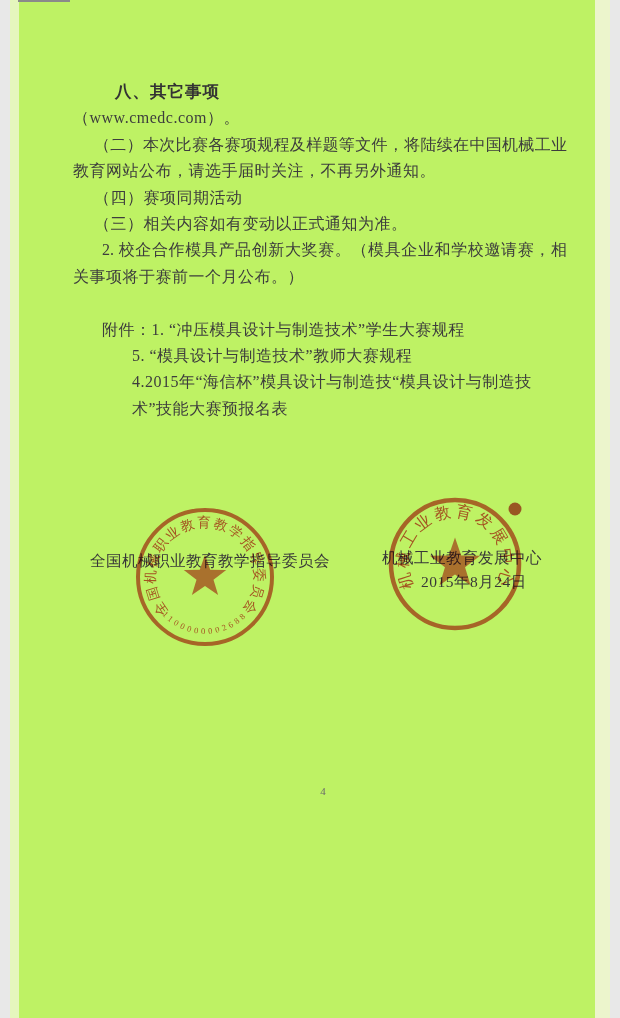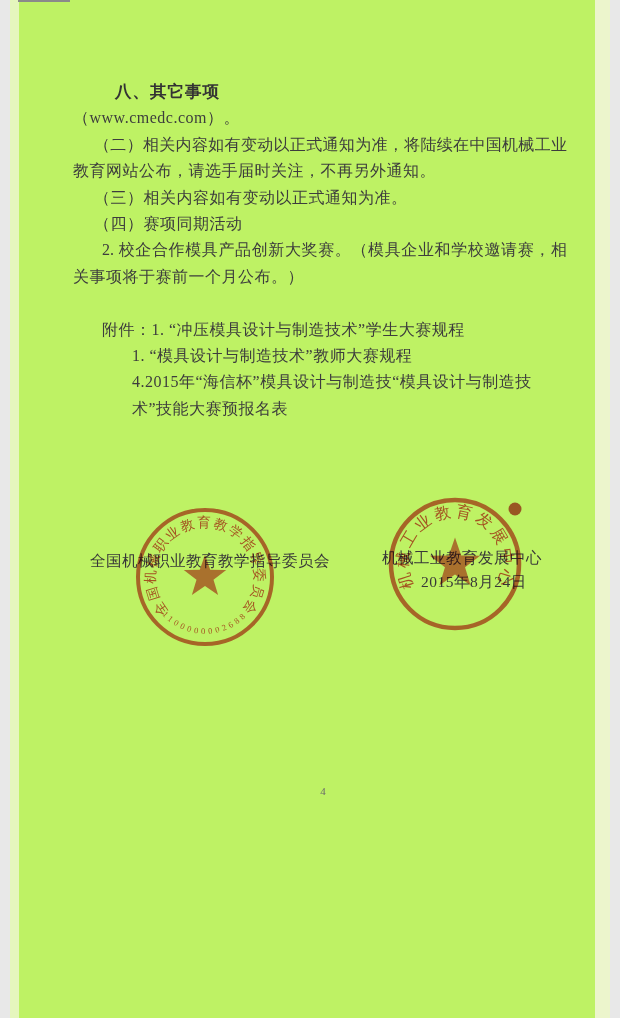--- a/index.html
+++ b/index.html
@@ -39,31 +39,31 @@
 
 <div class="page">
   <div class="edge-left"></div>
   <div class="edge-right"></div>
   <div class="scan-line"></div>
 
   <div class="content">
     <div class="heading">八、其它事项</div>
     <div id="body-lines">
         <div class="ln i-flush">（www.cmedc.com）。</div>
-        <div class="ln i-para just">（二）相关内容如有变动以正式通知为准，将陆续在中国机械工业</div>
+        <div class="ln i-para just">（二）本次比赛各赛项规程及样题等文件，将陆续在中国机械工业</div>
         <div class="ln i-flush">教育网站公布，请选手届时关注，不再另外通知。</div>
+        <div class="ln i-para">（四）赛项同期活动</div>
         <div class="ln i-para">（三）相关内容如有变动以正式通知为准。</div>
-        <div class="ln i-para">（四）赛项同期活动</div>
         <div class="ln i-item just">2. 校企合作模具产品创新大奖赛。（模具企业和学校邀请赛，相</div>
         <div class="ln i-flush">关事项将于赛前一个月公布。）</div>
       </div>
     <div class="gap"></div>
     <div id="attach-lines">
         <div class="ln i-attach">附件：1. “冲压模具设计与制造技术”学生大赛规程</div>
-        <div class="ln i-attach2">1. “模具设计与制造技术”教师大赛规程</div>
+        <div class="ln i-attach2">5. “模具设计与制造技术”教师大赛规程</div>
         <div class="ln i-attach2">4.2015年“海信杯”模具设计与制造技“模具设计与制造技</div>
         <div class="ln i-attach2">术”技能大赛预报名表</div>
       </div>
   </div>
 
   <div class="org-left">全国机械职业教育教学指导委员会</div>
   <div class="org-right">机械工业教育发展中心</div>
   <div class="sig-date">2015年8月24日</div>
 
   <svg class="seal" style="left:120px;top:502px;" width="150" height="150" viewBox="-75 -75 150 150">

